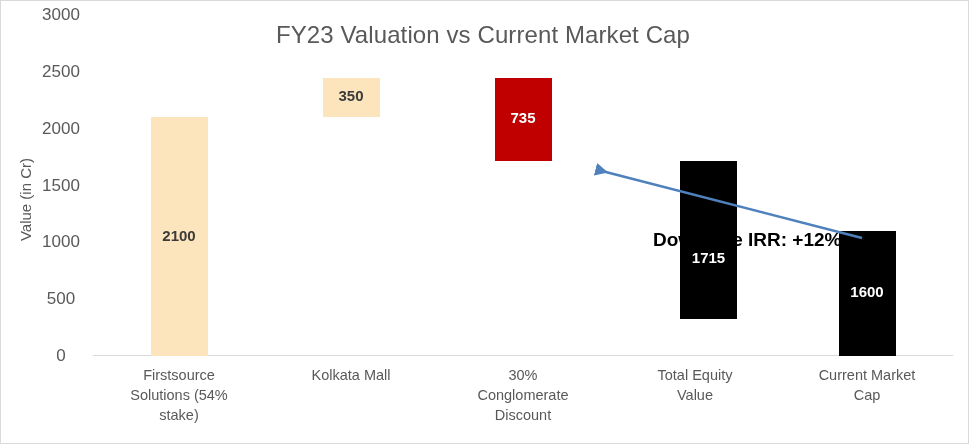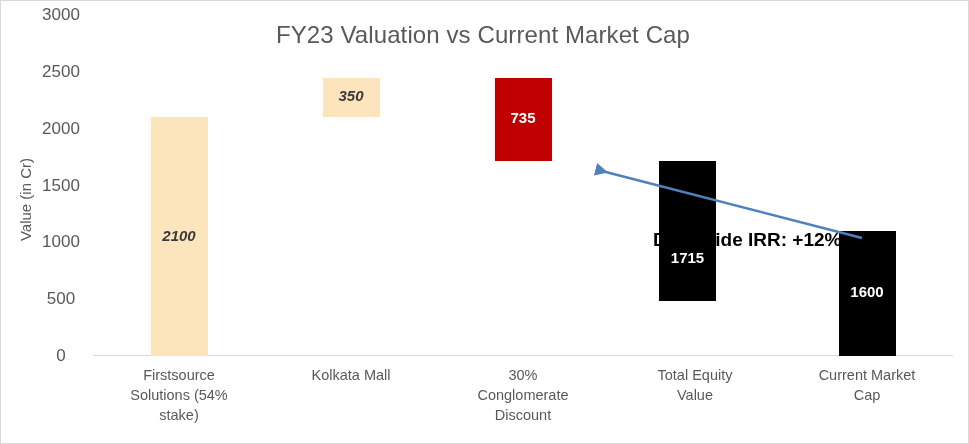--- a/index.html
+++ b/index.html
@@ -86,21 +86,21 @@
   }
   .bar-value {
     position: absolute;
     left: 0;
     width: 100%;
     text-align: center;
     font-size: 15px;
     font-weight: bold;
     white-space: nowrap;
   }
-  .bar-value.dark { color: #3b3b3b; font-style: italic; }
+  .bar-value.dark { color: #3b3b3b; }
   .bar-value.light { color: #ffffff; }
 
   
   #category-labels {
     position: absolute;
     left: 92px;
     top: 364px;
     width: 860px;
     height: 76px;
   }
@@ -156,21 +156,21 @@
   <div id="plot-area">
       <div class="bar" style="left: 57.5px; top: 102.3px; width: 57px; height: 238.7px; background: rgb(252, 228, 188);">
         <div class="bar-value dark" style="top: 109.35px;">2100</div>
       </div>
       <div class="bar" style="left: 229.5px; top: 62.5167px; width: 57px; height: 39.7833px; background: rgb(252, 228, 188);">
         <div class="bar-value dark" style="top: 9.89167px;">350</div>
       </div>
       <div class="bar" style="left: 401.5px; top: 62.5167px; width: 57px; height: 83.545px; background: rgb(192, 0, 0);">
         <div class="bar-value light" style="top: 31.7725px;">735</div>
       </div>
-      <div class="bar" style="left: 566px; top: 146.062px; width: 57px; height: 140px; background: rgb(0, 0, 0);">
+      <div class="bar" style="left: 587px; top: 146.062px; width: 57px; height: 158px; background: rgb(0, 0, 0);">
         <div class="bar-value light" style="top: 87.4692px;">1715</div>
       </div>
       <div class="bar" style="left: 745.5px; top: 215.967px; width: 57px; height: 125.033px; background: rgb(0, 0, 0);">
         <div class="bar-value light" style="top: 52.5167px;">1600</div>
       </div>
     </div>
 
   <div id="category-labels">
       <div class="cat-label" style="left: 0px; width: 172px;">
         <div>Firstsource</div>

